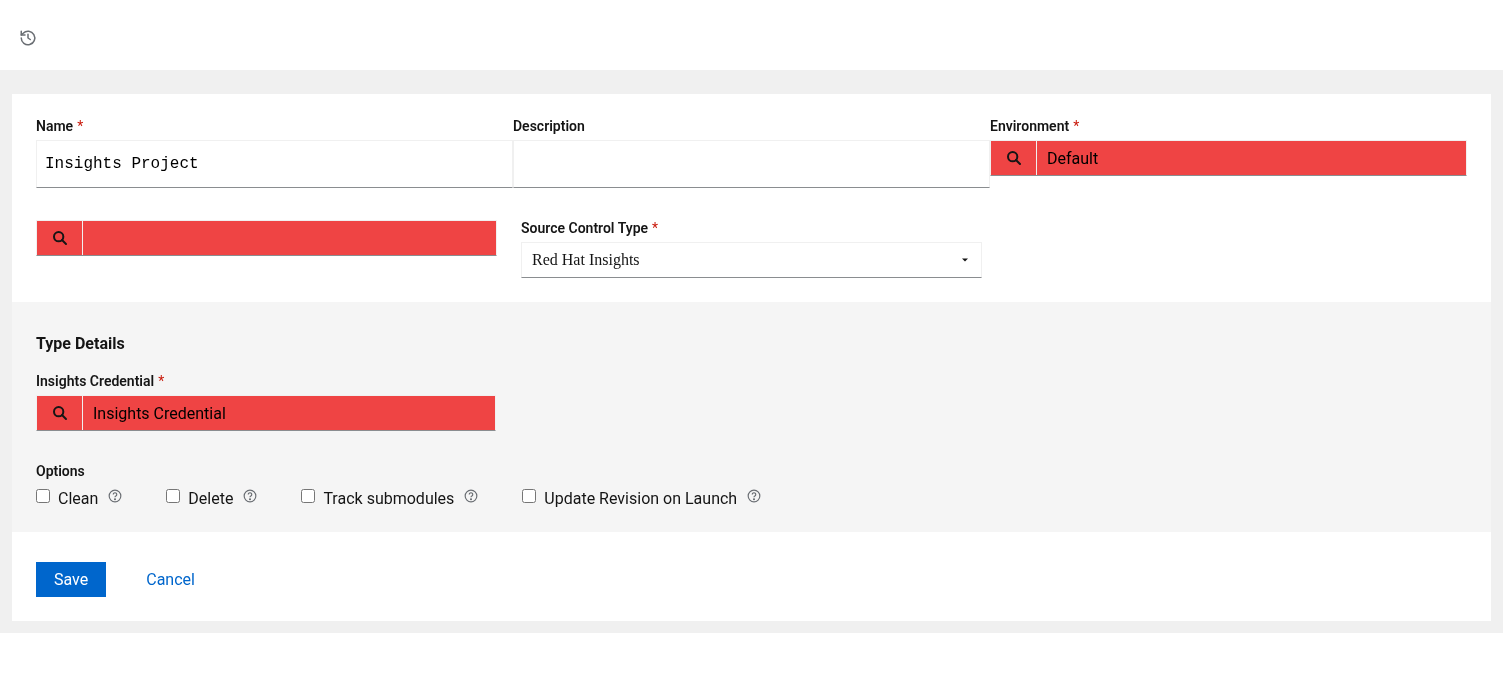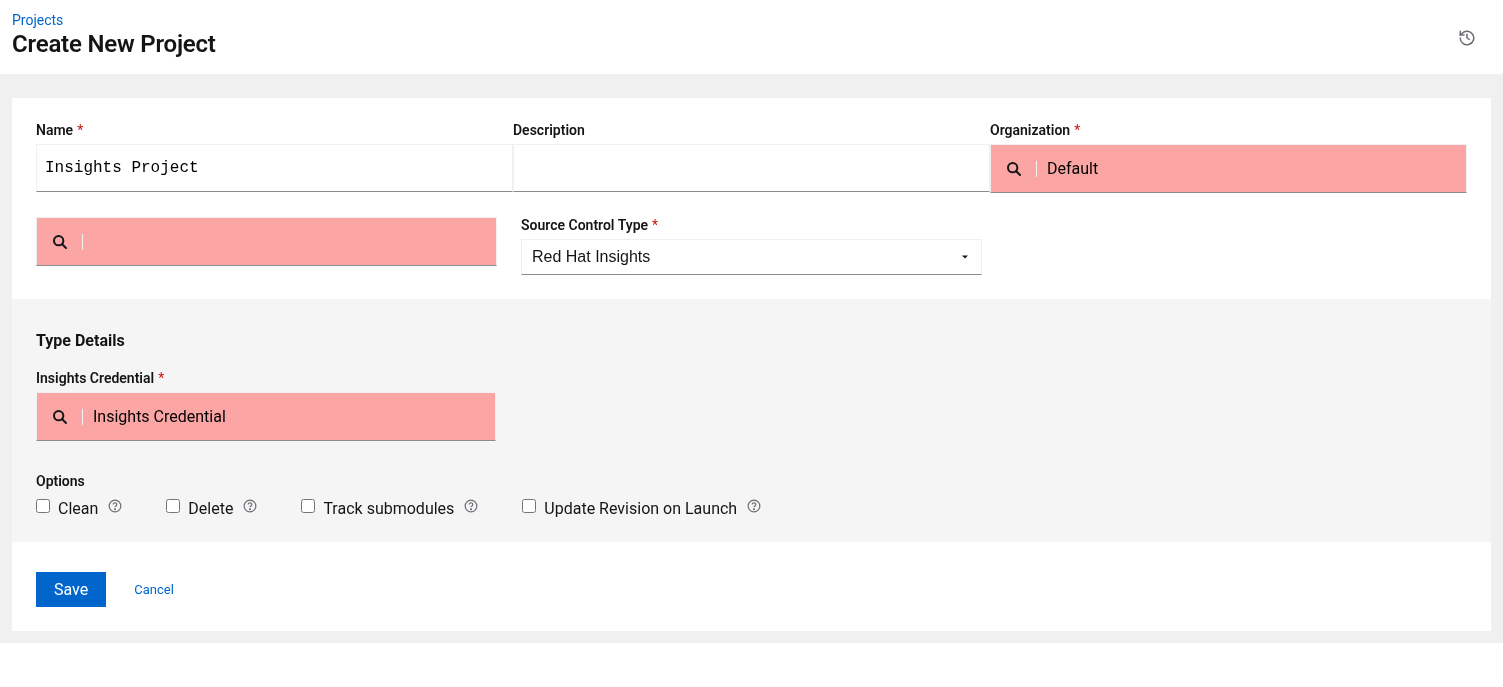--- a/index.html
+++ b/index.html
@@ -52,21 +52,21 @@
     }
     .card {
       background: #fff;
     }
     .form-top {
       padding: 24px 24px 24px 24px;
     }
     .form-row {
       display: grid;
       grid-template-columns: 1fr 1fr 1fr;
-      margin-bottom: 24px;
+      margin-bottom: 32px;
     }
     .form-row:last-child { margin-bottom: 0; }
     .form-row-2 {
       display: grid;
       grid-template-columns: 1fr 1fr 1fr;
       gap: 24px;
     }
     .form-group {
       display: flex;
       flex-direction: column;
@@ -95,25 +95,24 @@
       padding: 0 8px;
       border: 1px solid #f0f0f0;
       border-bottom: 1px solid #8a8d90;
       font-size: 16px;
       font-family: Liberation Mono, monospace;
       outline: none;
       background: #fff;
     }
     .lookup-input {
       display: flex;
-      height: 49px;
+      height: 36px;
       border: 1px solid #f0f0f0;
       border-bottom: 1px solid #8a8d90;
-      background: #fca5a5;
-      align-items: center;
+      background: #ef4444;
     }
     .lookup-btn {
       width: 46px;
       display: flex;
       align-items: center;
       justify-content: center;
       border: none;
       background: transparent;
       cursor: pointer;
       color: #151515;
@@ -128,21 +127,21 @@
       outline: none;
       background: transparent;
     }
     .select-input {
       width: 100%;
       height: 36px;
       padding: 0 10px;
       border: 1px solid #f0f0f0;
       border-bottom: 1px solid #8a8d90;
       font-size: 16px;
-      font-family: Liberation Sans, sans-serif;
+      font-family: Liberation Serif, serif;
       background: #fff;
       display: flex;
       align-items: center;
       justify-content: space-between;
       cursor: pointer;
     }
     .caret-icon {
       color: #151515;
     }
     .type-details {
@@ -178,49 +177,45 @@
     }
     .option-item input[type="checkbox"] {
       width: 14px;
       height: 14px;
       cursor: pointer;
     }
     .option-item .help-icon { margin-left: 2px; }
     .form-footer {
       padding: 30px 24px 24px 24px;
       display: flex;
-      gap: 28px;
+      gap: 40px;
     }
     .btn-primary {
       background: #0066cc;
       color: #fff;
       border: none;
       padding: 8px 18px;
       font-size: 16px;
       cursor: pointer;
       font-family: inherit;
     }
     .btn-link {
       background: transparent;
       border: none;
       color: #0066cc;
-      font-size: 13px;
+      font-size: 16px;
       cursor: pointer;
       font-family: inherit;
     }
     svg { display: block; }
   </style>
 </head>
 <body>
 
 <div class="page-header">
-  <div class="page-header-left">
-    <a class="breadcrumb-link">Projects</a>
-    <h1 class="page-title">Create New Project</h1>
-  </div>
   <div class="history-icon-btn">
     <svg width="18" height="18" viewBox="0 0 24 24" fill="none" stroke="currentColor" stroke-width="2" stroke-linecap="round" stroke-linejoin="round">
       <path d="M3 12a9 9 0 1 0 2.6-6.3L3 8"></path>
       <polyline points="3 3 3 8 8 8"></polyline>
       <polyline points="12 7 12 12 15 14"></polyline>
     </svg>
   </div>
 </div>
 
 <div class="container">
@@ -237,21 +232,21 @@
 
         <div class="form-group">
           <label class="form-label">
             <span>Description</span>
           </label>
           <input type="text" class="text-input" value="" style="">
         </div>
 
         <div class="form-group">
           <label class="form-label">
-            <span>Organization</span>
+            <span>Environment</span>
             <span class="required-star">*</span>
           </label>
           <div class="lookup-input">
             <button class="lookup-btn">
               <span>
                 <svg width="16" height="16" viewBox="0 0 24 24" fill="none" stroke="currentColor" stroke-width="3" stroke-linecap="round">
                   <circle cx="10" cy="10" r="7"></circle>
                   <line x1="21" y1="21" x2="15" y2="15"></line>
                 </svg>
               </span>

